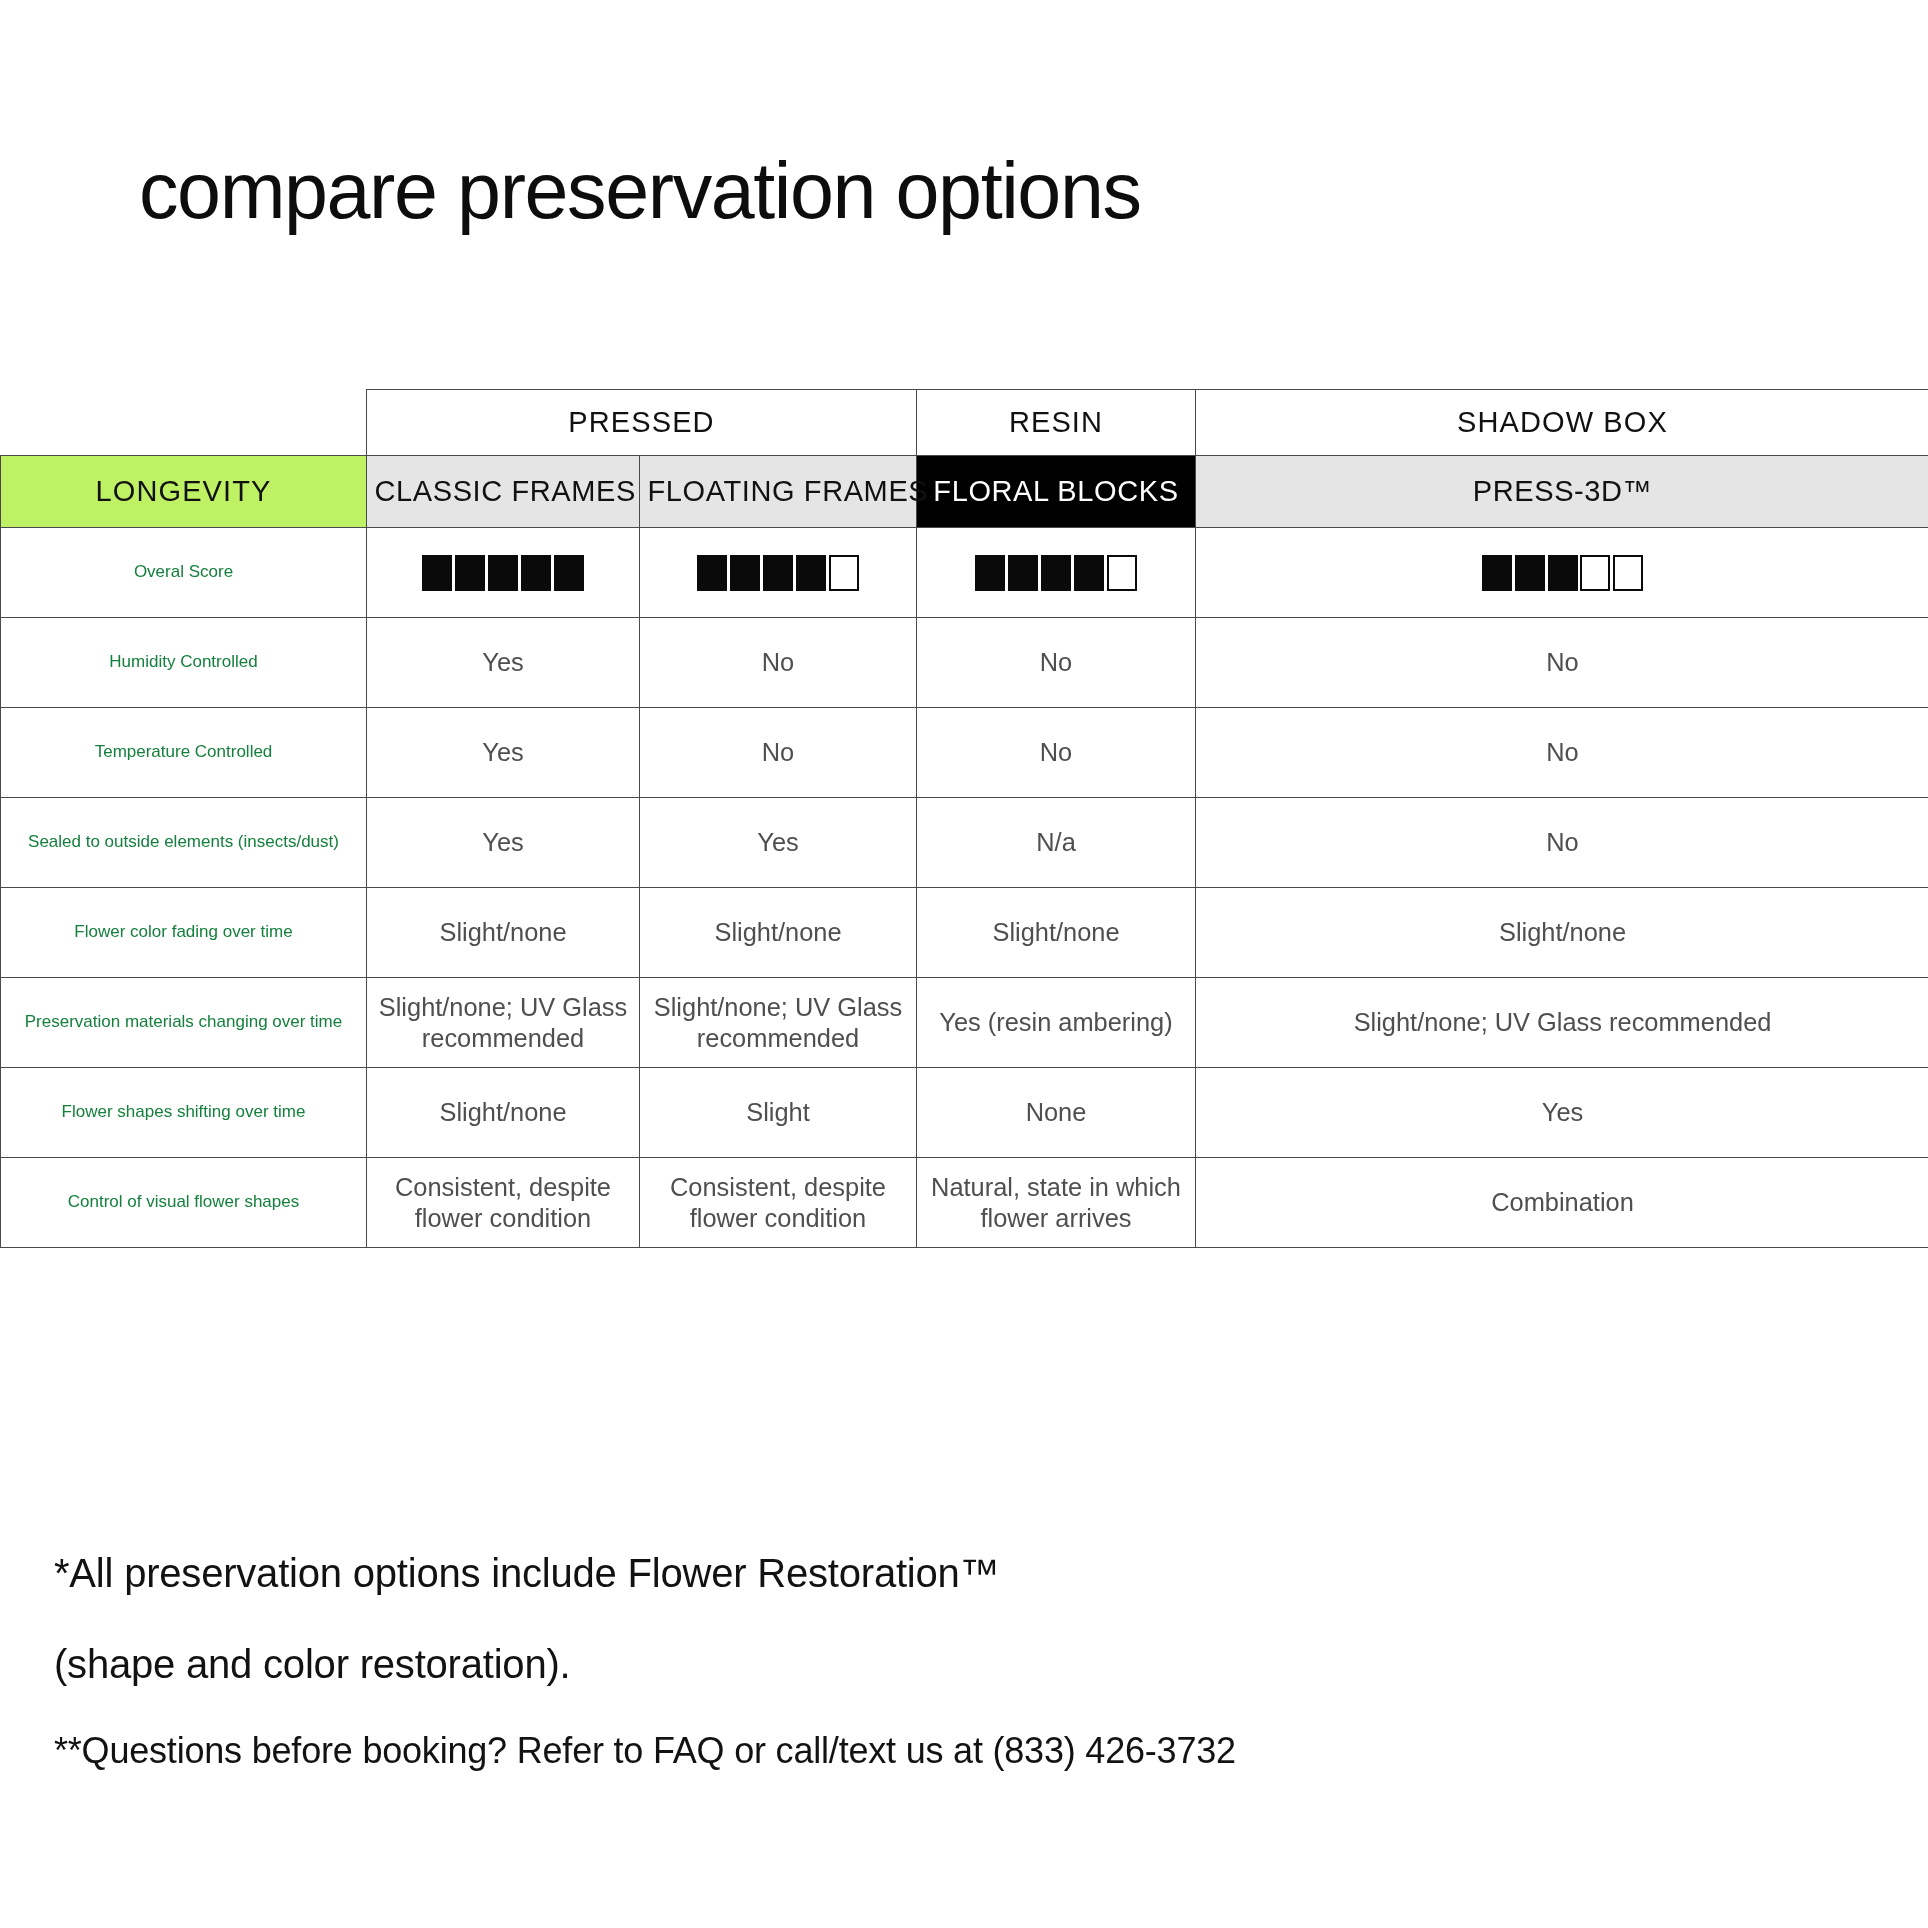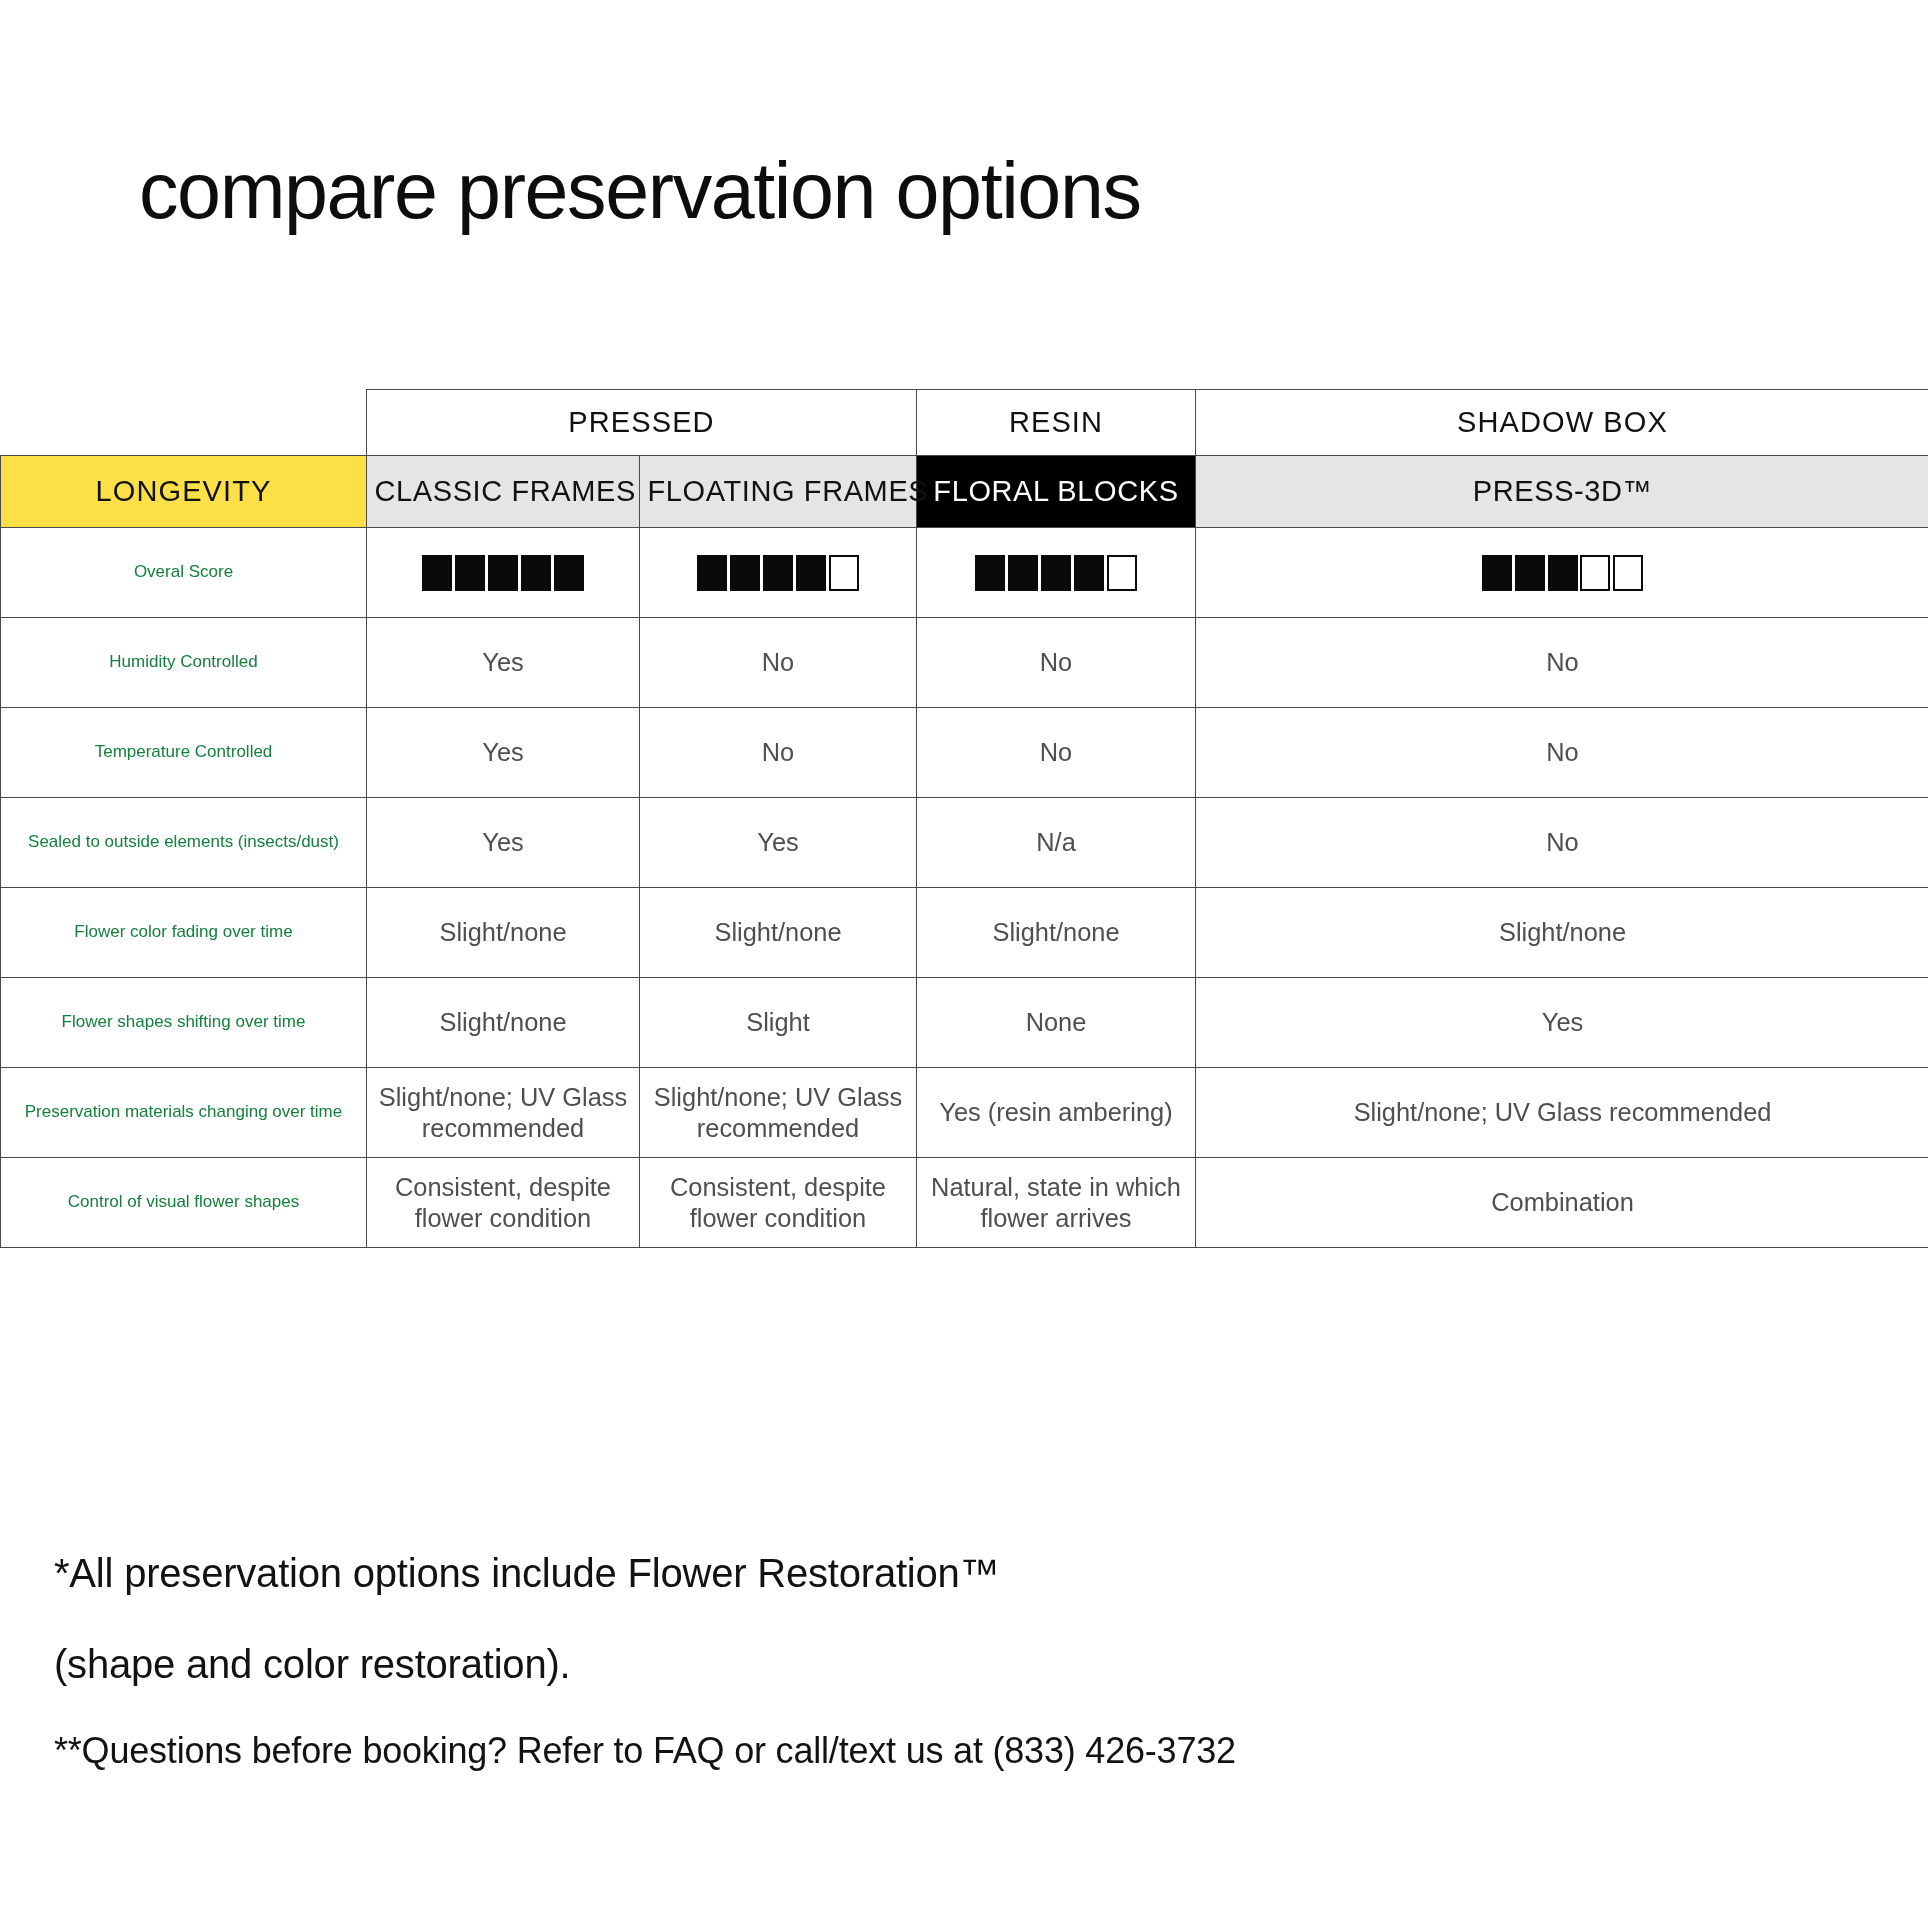--- a/index.html
+++ b/index.html
@@ -68,21 +68,21 @@
     background: #ffffff;
     font-weight: 400;
   }
 
   
   .sub-row td { height: 72px; }
   .sub-longevity {
     font-size: 29px;
     letter-spacing: 1.1px;
     color: #111;
-    background: #fde047;
+    background: #bef264;
   }
   .sub-head {
     font-size: 29px;
     letter-spacing: 0.6px;
     color: #111;
     background: #e5e5e5;
     white-space: nowrap;
   }
   .sub-head.dark {
     background: #000000;
@@ -235,34 +235,34 @@
           <td class="cellval">No</td>
         </tr>
         <tr class="r-two">
           <td class="rowlabel">Flower color fading over time</td>
           <td class="cellval">Slight/none</td>
           <td class="cellval">Slight/none</td>
           <td class="cellval">Slight/none</td>
           <td class="cellval">Slight/none</td>
         </tr>
         <tr class="r-two">
-          <td class="rowlabel">Flower shapes shifting over time</td>
-          <td class="cellval">Slight/none</td>
-          <td class="cellval">Slight</td>
-          <td class="cellval">None</td>
-          <td class="cellval">Yes</td>
-        </tr>
-        <tr class="r-two">
           <td class="rowlabel">Preservation materials changing over time</td>
           <td class="cellval">Slight/none; UV Glass recommended</td>
           <td class="cellval">Slight/none; UV Glass recommended</td>
           <td class="cellval">Yes (resin ambering)</td>
           <td class="cellval">Slight/none; UV Glass recommended</td>
         </tr>
         <tr class="r-two">
+          <td class="rowlabel">Flower shapes shifting over time</td>
+          <td class="cellval">Slight/none</td>
+          <td class="cellval">Slight</td>
+          <td class="cellval">None</td>
+          <td class="cellval">Yes</td>
+        </tr>
+        <tr class="r-two">
           <td class="rowlabel">Control of visual flower shapes</td>
           <td class="cellval">Consistent, despite flower condition</td>
           <td class="cellval">Consistent, despite flower condition</td>
           <td class="cellval">Natural, state in which flower arrives</td>
           <td class="cellval">Combination</td>
         </tr>
       </tbody>
   </table>
 </div>
 

